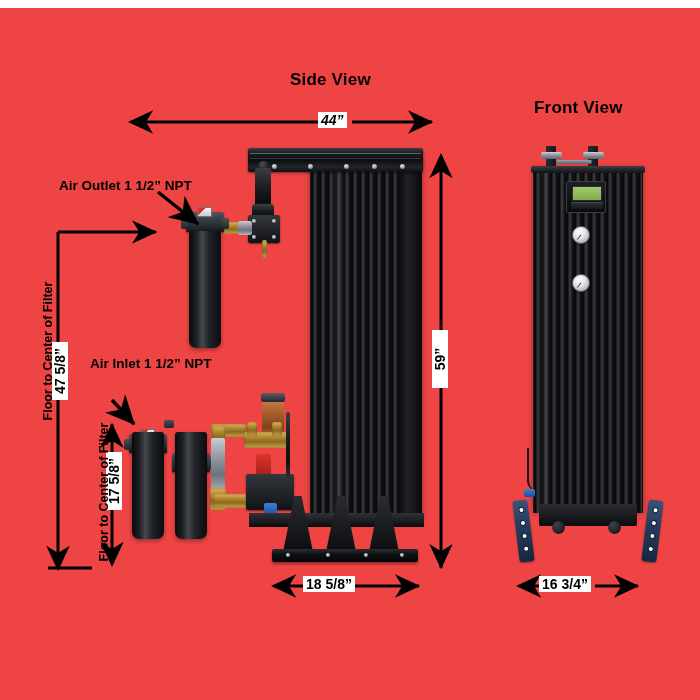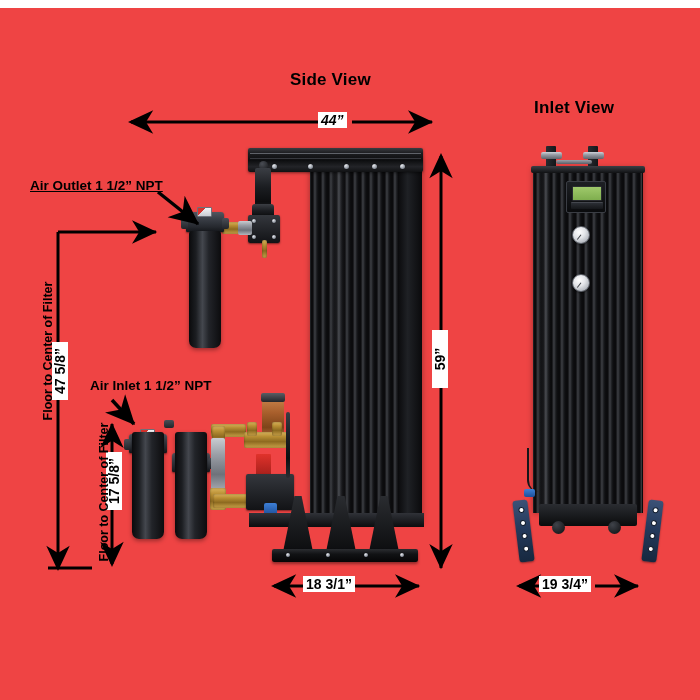--- a/index.html
+++ b/index.html
@@ -221,21 +221,21 @@
     border-left: 2px solid #15171a;
     border-radius: 0 0 0 14px;
   }
 </style>
 </head>
 <body>
 
 <div id="stage">
 
   <div class="view-title" style="left:290px; top:62px;">Side View</div>
-  <div class="view-title" style="left:534px; top:90px;">Inlet View</div>
+  <div class="view-title" style="left:534px; top:90px;">Front View</div>
 
   <div class="eq" style="left:0;top:0;width:700px;height:700px;">
 
     <div class="eq tower" style="left:310px; top:150px; width:112px; height:365px;">
       <div class="tower-sheen"></div>
     </div>
 
     <div class="eq" style="left:398px; top:152px; width:24px; height:360px;
                 background:linear-gradient(90deg,#0a0a0c,#1f2125 40%,#0a0a0c);"></div>
 
@@ -409,30 +409,30 @@
     </g>
     <g>
       <line x1="112" y1="392" x2="134" y2="416" stroke="#000" stroke-width="3.5" marker-end="url(#arrEnd)"></line>
     </g>
   </svg>
 
   <div class="dim-text" style="left:318px; top:104px;font-style:italic;">44”</div>
 
   <div class="dim-text vert" style="left:411px; top:343px; width:58px; text-align:center;">59”</div>
 
-  <div class="dim-text" style="left:303px; top:568px;">18 3/1”</div>
-
-  <div class="dim-text" style="left:539px; top:568px;">19 3/4”</div>
+  <div class="dim-text" style="left:303px; top:568px;">18 5/8”</div>
+
+  <div class="dim-text" style="left:539px; top:568px;">16 3/4”</div>
 
   <div class="dim-text vert" style="left:31px; top:355px; width:58px; text-align:center;">47 5/8”</div>
 
   <div class="vlabel" style="left:-27px; top:336px; width:150px; text-align:center;">Floor to Center of Filter</div>
 
   <div class="dim-text vert" style="left:85px; top:465px; width:58px; text-align:center;">17 5/8”</div>
 
   <div class="vlabel" style="left:29px; top:477px; width:150px; text-align:center;">Floor to Center of Filter</div>
 
-  <div class="callout" style="left:30px; top:170px;text-decoration:underline;">Air Outlet 1 1/2” NPT</div>
-
-  <div class="callout" style="left:90px; top:370px;">Air Inlet 1 1/2” NPT</div>
+  <div class="callout" style="left:59px; top:170px;">Air Outlet 1 1/2” NPT</div>
+
+  <div class="callout" style="left:90px; top:348px;">Air Inlet 1 1/2” NPT</div>
 
 
 </div>
 
 </body></html>

